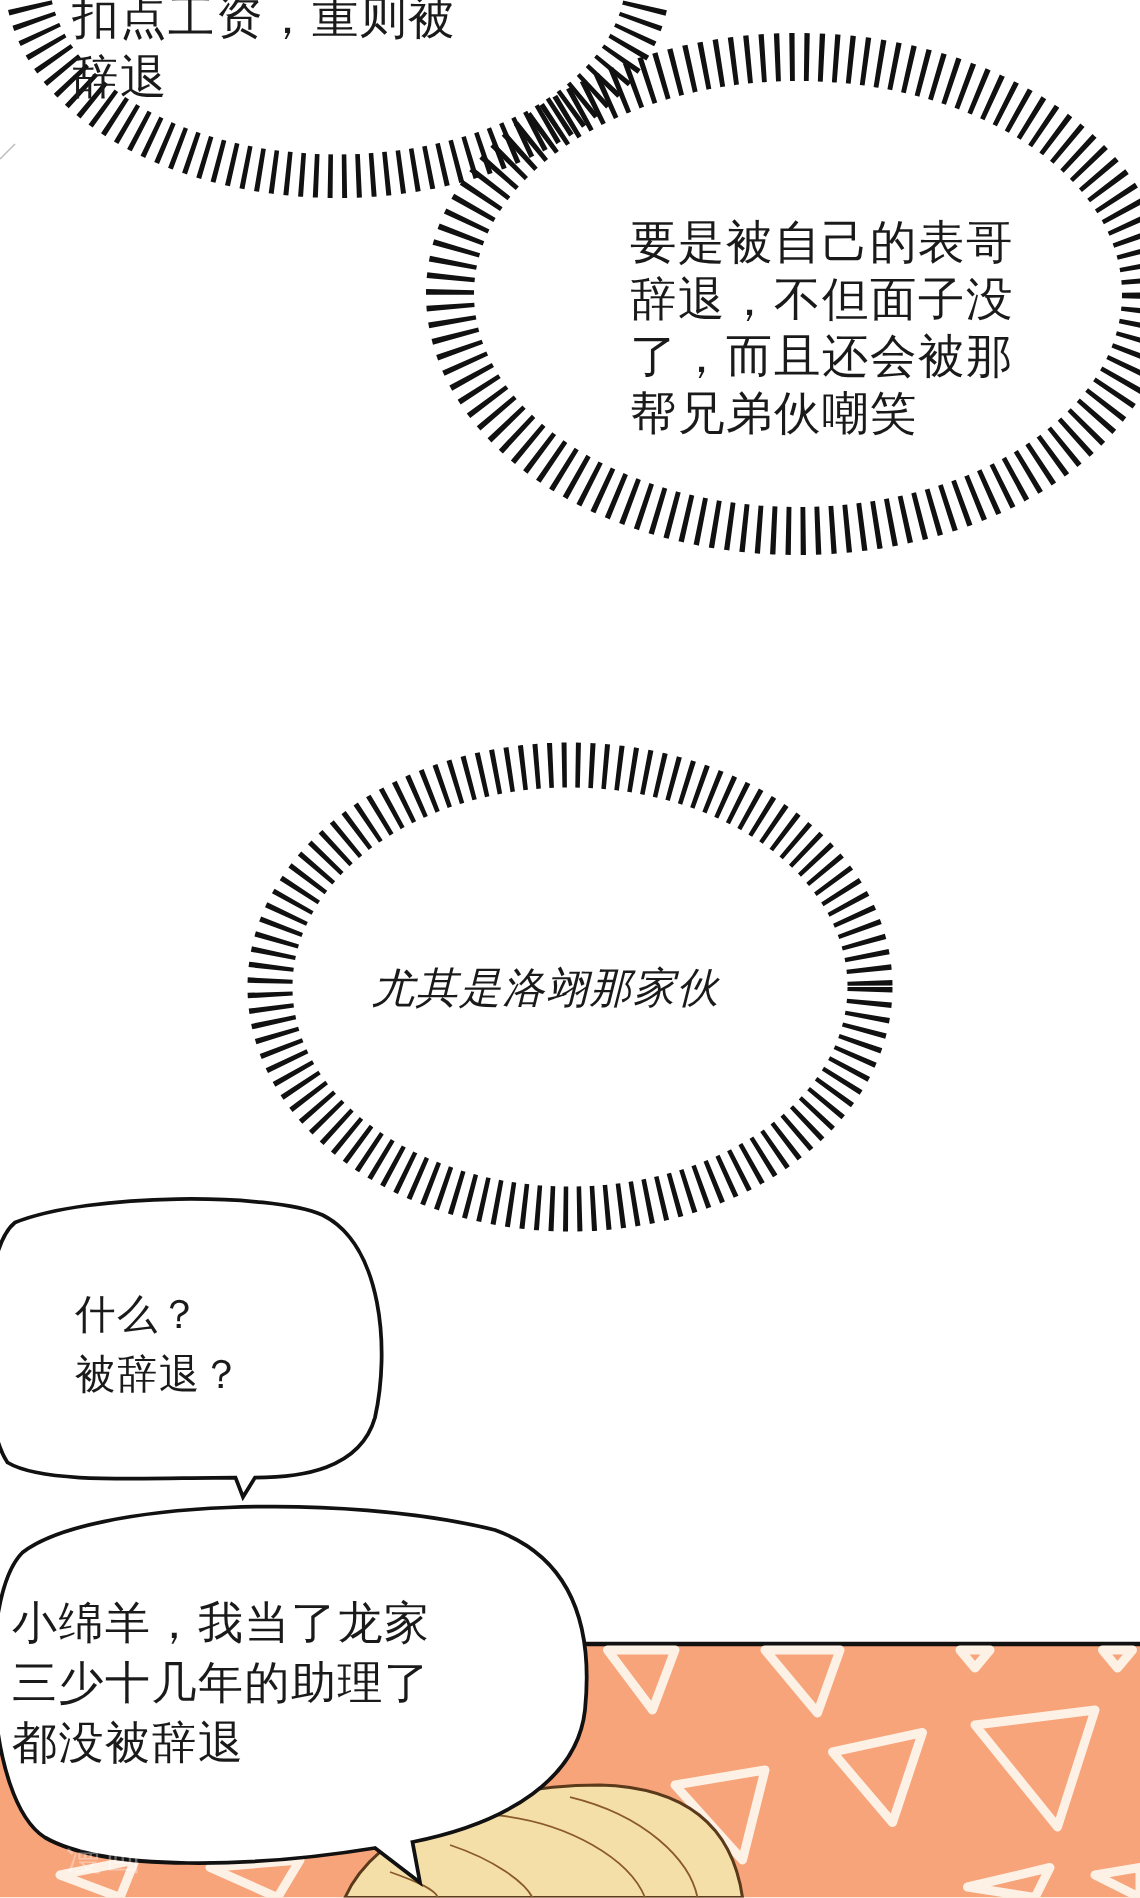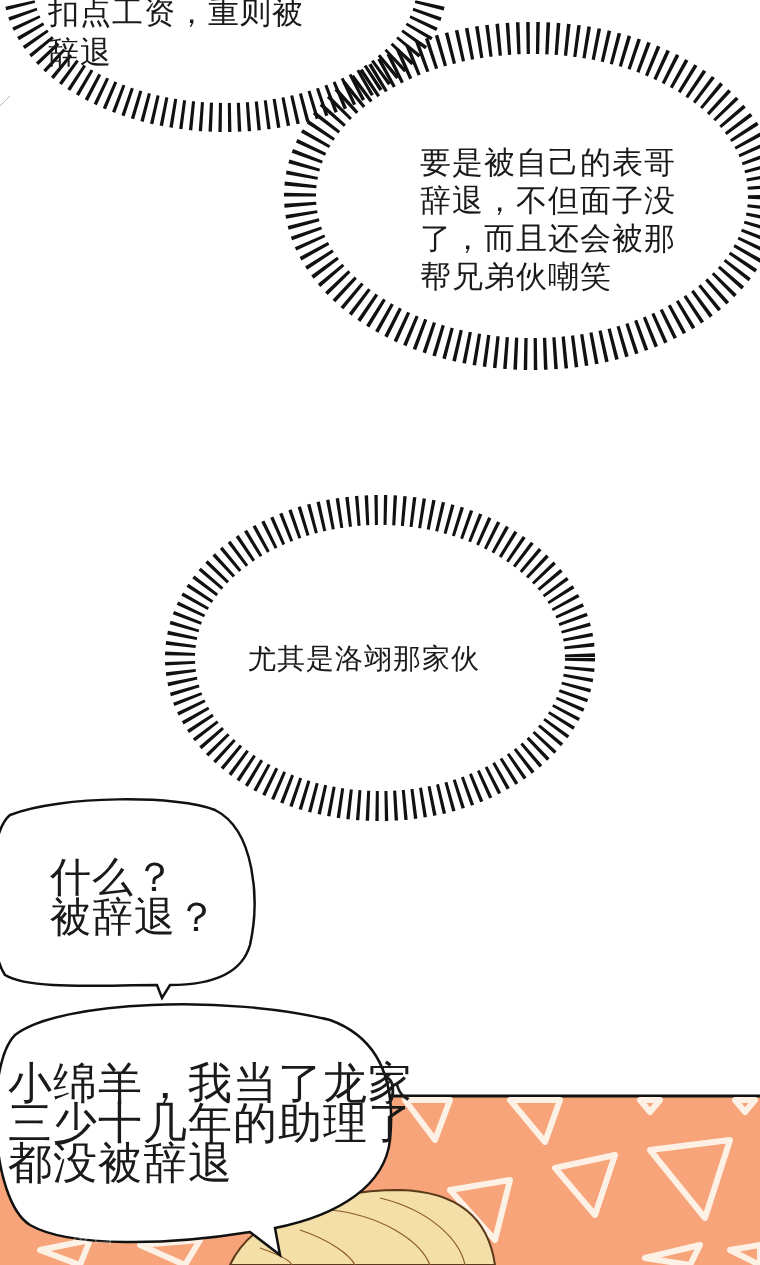--- a/index.html
+++ b/index.html
@@ -13,26 +13,26 @@
     .bubble-text {
       position: absolute;
       font-size: 31px;
       line-height: 38px;
       color: #1a1a1a;
       white-space: pre;
       letter-spacing: 1px;
     }
     .t1 { left: 48px; top: -8px; font-size: 31px; line-height: 40px; }
     .t2 { left: 380px; top: 143px; font-size: 31px; line-height: 38px; margin-left: 40px; }
-    .t3 { left: 248px; top: 641px; font-size: 28px; line-height: 36px; }
-    .t4 { left: 50px; top: 857px; font-size: 41px; line-height: 40px; }
-    .t5 { left: 8px; top: 1063px; font-size: 44px; line-height: 40px; }
+    .t3 { left: 248px; top: 641px; font-size: 28px; line-height: 36px; font-style: italic; }
+    .t4 { left: 50px; top: 857px; font-size: 27px; line-height: 40px; }
+    .t5 { left: 8px; top: 1063px; font-size: 30px; line-height: 40px; }
     .watermark {
-      position: absolute; left: 71px; top: 1222px;
-      font-size: 20px; color: rgba(255,255,255,0.35);
+      position: absolute; left: 44px; top: 1222px;
+      font-size: 24px; color: rgba(255,255,255,0.35);
       letter-spacing: 2px;
     }
   </style>
 </head>
 <body>
 
 <svg class="layer" width="760" height="1265">
   <defs>
     
   </defs>

